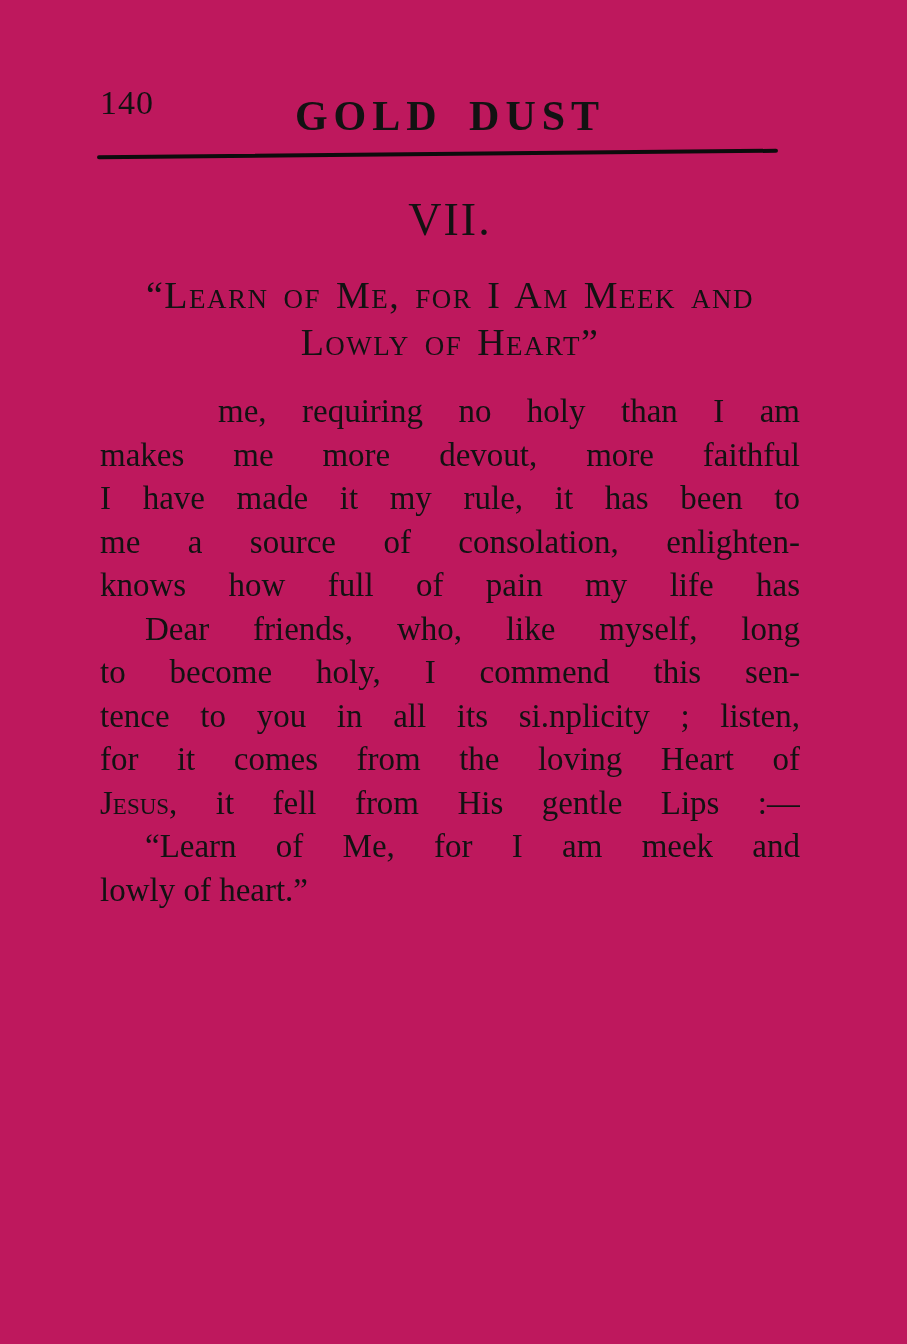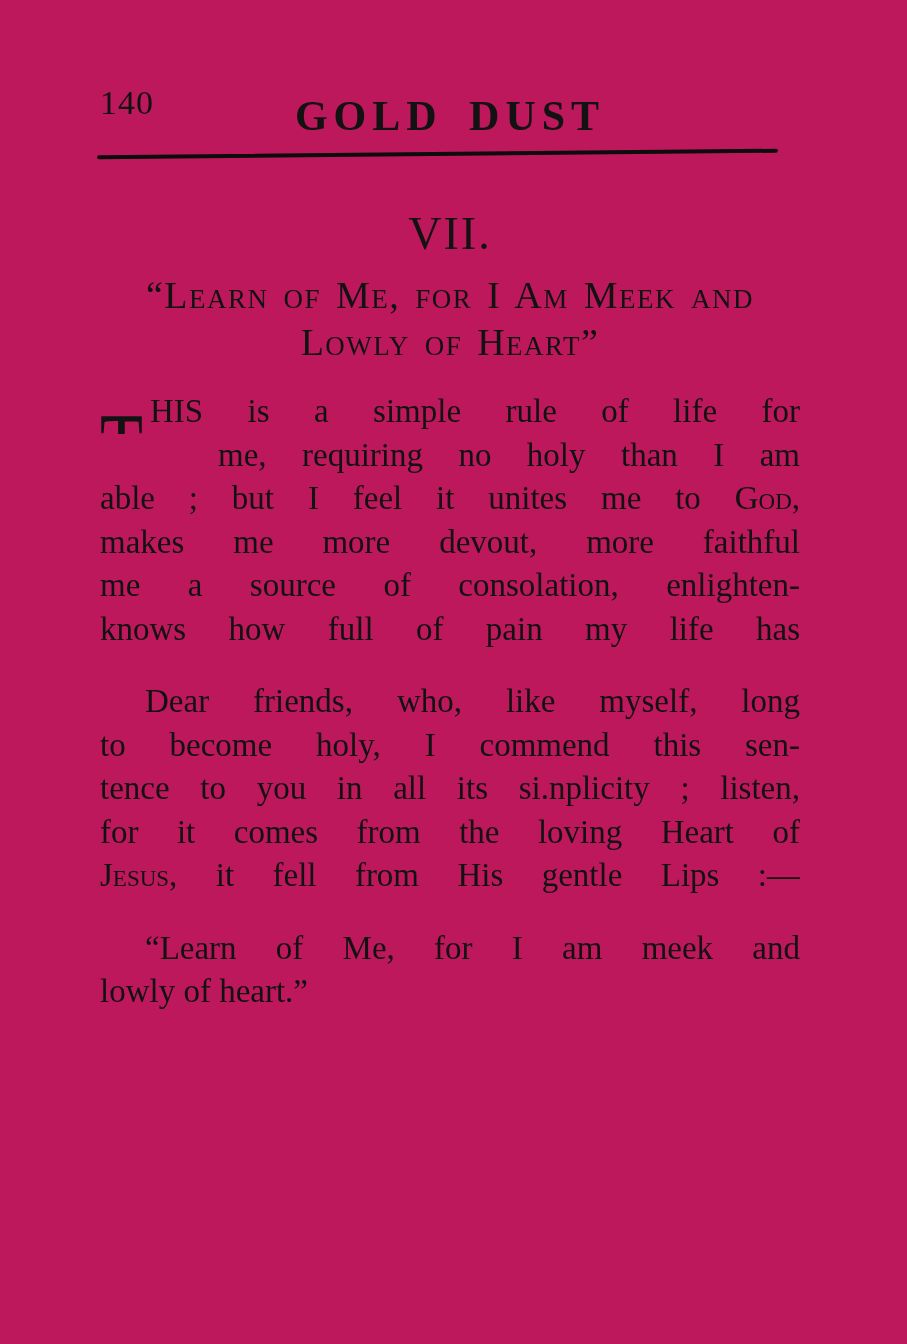--- a/index.html
+++ b/index.html
@@ -43,21 +43,21 @@
     width: 681px;
     height: 4px;
     background: #0c0c0c;
     border-radius: 2px;
     transform: rotate(-0.55deg);
   }
   
   .chapter-number {
     position: absolute;
     left: 100px;
-    top: 207px;
+    top: 193px;
     width: 700px;
     text-align: center;
     font-size: 46px;
     letter-spacing: 2px;
   }
   .chapter-title {
     position: absolute;
     left: 96px;
     top: 272px;
     width: 708px;
@@ -88,21 +88,21 @@
     text-align: justify;
   }
   .bline.just::after {
     content: "";
     display: inline-block;
     width: 100%;
     height: 0;
   }
   .bline.drop1 { padding-left: 50px; }
   .bline.drop2 { padding-left: 118px; }
-  .bline.indent { padding-left: 45px; margin-top: 29px; }
+  .bline.indent { padding-left: 45px; }
   .dropcap {
     position: absolute;
     left: 0;
     top: 7px;
     font-size: 110px;
     line-height: 1;
     transform: scaleX(0.64);
     transform-origin: 0 0;
   }
   .sc {
@@ -123,24 +123,23 @@
 
   <div class="chapter-number">VII.</div>
 
   <div class="chapter-title">
     <div>“Learn of Me, for I Am Meek and</div>
     <div>Lowly of Heart”</div>
   </div>
 
   <div class="body-text" id="body-text">
       <div>
-        <div class="bline just drop1"><span class="dropcap">T</span><span>HIS is a simple rule of life for</span></div>
         <div class="bline just drop2"><span>me, requiring no holy than I am</span></div>
-        <div class="bline just "><span>able ; but I feel it unites me to </span><span class="sc">God</span><span>,</span></div>
         <div class="bline just "><span>makes me more devout, more faithful</span></div>
+        <div class="bline just "><span>I have made it my rule, it has been to</span></div>
         <div class="bline just "><span>me a source of consolation, enlighten-</span></div>
         <div class="bline just "><span>knows how full of pain my life has</span></div>
       </div>
       <div>
         <div class="bline just indent"><span>Dear friends, who, like myself, long</span></div>
         <div class="bline just "><span>to become holy, I commend this sen-</span></div>
         <div class="bline just "><span>tence to you in all its si.nplicity ; listen,</span></div>
         <div class="bline just "><span>for it comes from the loving Heart of</span></div>
         <div class="bline just "><span class="sc">Jesus</span><span>, it fell from His gentle Lips :—</span></div>
       </div>

